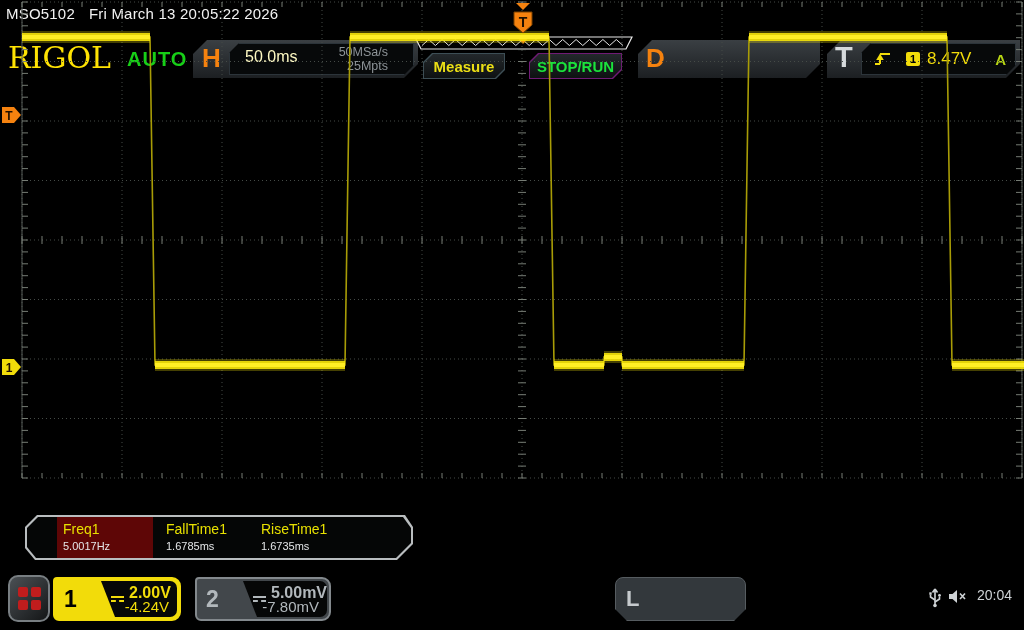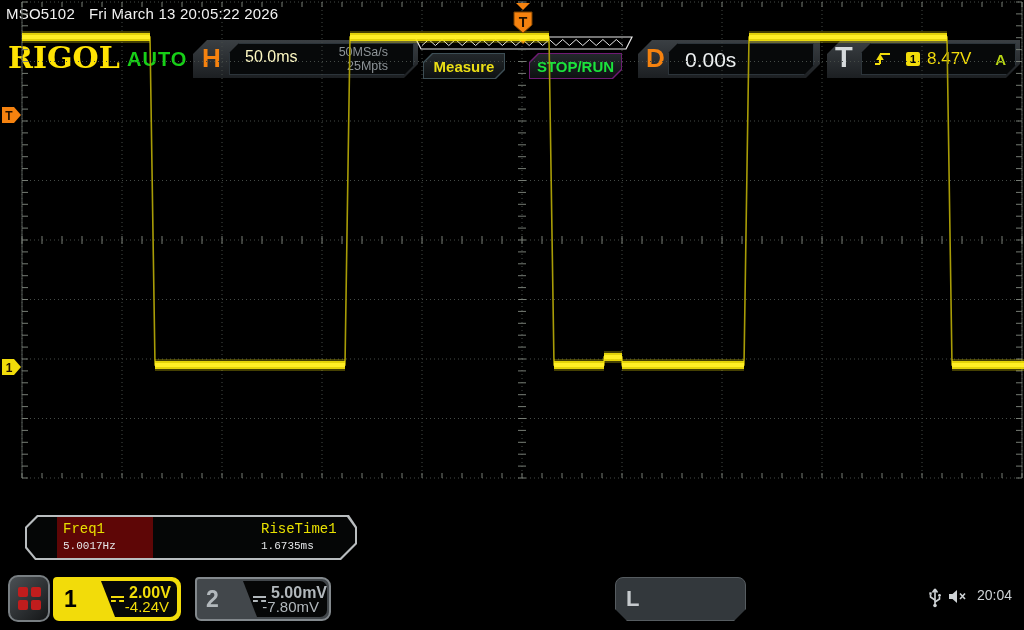--- a/index.html
+++ b/index.html
@@ -6,21 +6,21 @@
   html,body { width:1024px; height:630px; background:#000; overflow:hidden;
     font-family:"Liberation Sans", sans-serif; }
   .abs { position:absolute; }
   #screen { position:relative; width:1024px; height:630px; background:#000; }
 
   
   #titlebar { left:6px; top:5px; color:#f2f2f2; font-size:15px; letter-spacing:.2px; }
   #titlebar .model { margin-right:14px; }
 
   
-  #brand { left:8px; top:40px; font-family:"DejaVu Serif", serif; font-weight:bold;
+  #brand { left:8px; top:40px; font-family:"DejaVu Serif", serif; font-weight:normal;
     font-size:30px; color:#ffe303; letter-spacing:0px; }
   #mode  { left:127px; top:48px; font-size:20px; font-weight:bold; color:#17cf17; letter-spacing:1px; }
 
   .hpanel { background:linear-gradient(#3a3f43,#1c1f22);
     clip-path:polygon(14px 0,100% 0,100% calc(100% - 14px),calc(100% - 14px) 100%,0 100%,0 14px); }
   .valbox { position:absolute; background:#07090a; border:1px solid #2c343a;
     clip-path:polygon(10px 0,100% 0,100% calc(100% - 10px),calc(100% - 10px) 100%,0 100%,0 10px); }
   .plabel { position:absolute; font-weight:bold; font-size:26px; color:#f5820f; }
 
   #h-panel { left:193px; top:40px; width:225px; height:38px; }
@@ -54,22 +54,22 @@
   #t-edge-icon { margin-left:12px; }
   #t-src-badge { margin-left:14px; width:14px; height:14px; background:#f2dc0a; border-radius:2px;
     color:#000; font-size:11px; font-weight:bold; display:flex; align-items:center; justify-content:center; }
   #t-level { margin-left:7px; font-size:17px; color:#f2dc0a; }
   #t-sweep { position:absolute; right:9px; font-size:15px; font-weight:bold; color:#b6d414; }
 
   
   #scope-svg { left:0; top:0; }
 
   
-  #meas-panel { left:25px; top:515px; width:332px; height:45px; background:#b9bdbf;
-    clip-path:polygon(12px 0,calc(100% - 8px) 0,100% 12px,100% calc(100% - 16px),calc(100% - 16px) 100%,10px 100%,0 calc(100% - 12px),0 12px);font-family:Liberation Mono, monospace; }
+  #meas-panel { left:25px; top:515px; width:388px; height:45px; background:#b9bdbf;
+    clip-path:polygon(12px 0,calc(100% - 8px) 0,100% 12px,100% calc(100% - 16px),calc(100% - 16px) 100%,10px 100%,0 calc(100% - 12px),0 12px); }
   #meas-inner { position:absolute; inset:2px; background:#050606;
     clip-path:polygon(11px 0,calc(100% - 8px) 0,100% 11px,100% calc(100% - 15px),calc(100% - 15px) 100%,9px 100%,0 calc(100% - 11px),0 11px); }
   .meas-col { position:absolute; top:0; height:100%; width:96px; }
   .meas-col .mname { position:absolute; left:6px; top:4px; font-size:14px; color:#e8e000; }
   .meas-col .mval  { position:absolute; left:6px; top:23px; font-size:11px; color:#e4e6e8; }
   #meas-col-0 { left:30px; background:#5e0606; }
   #meas-col-1 { left:133px; }
   #meas-col-2 { left:228px; }
 
   
@@ -150,23 +150,20 @@
       </div>
   </div>
   <div id="run-btn" class="btn">
     <div class="inner">
         <span>STOP/RUN</span>
       </div>
   </div>
 
   <div id="d-panel" class="abs hpanel">
     <div class="plabel">D</div>
-    <div id="d-valbox" class="valbox">
-      <div id="d-value">0.00s</div>
-    </div>
   </div>
 
   <div id="t-panel" class="abs hpanel">
     <div id="t-letter">T</div>
     <div id="t-valbox" class="valbox">
       <svg id="t-edge-icon" width="18" height="16" viewBox="0 0 18 16">
         <path d="M1,13 H6 M6,13 V8 M6,3 H16" stroke="#f2dc0a" stroke-width="2" fill="none"></path>
         <polygon points="2.2,9 9.8,9 6,2.5" fill="#f2dc0a"></polygon>
       </svg>
       <div id="t-src-badge">1</div>
@@ -507,20 +504,24 @@
       <polygon points="2,445 14,445 21,453 14,461 2,461" fill="#f2dc0a"></polygon>
       <text x="9" y="457.5" text-anchor="middle" font-size="12" font-weight="bold" fill="#201000">1</text>
     </svg>
 
   <div id="meas-panel" class="abs">
     <div id="meas-inner">
       <div id="meas-col-0" class="meas-col">
         <div class="mname">Freq1</div>
         <div class="mval">5.0017Hz</div>
       </div>
+      <div id="meas-col-1" class="meas-col">
+        <div class="mname">FallTime1</div>
+        <div class="mval">1.6785ms</div>
+      </div>
       <div id="meas-col-2" class="meas-col">
         <div class="mname">RiseTime1</div>
         <div class="mval">1.6735ms</div>
       </div>
     </div>
   </div>
 
   <div id="menu-btn" class="abs">
     <div class="grid2">
         <span></span>

